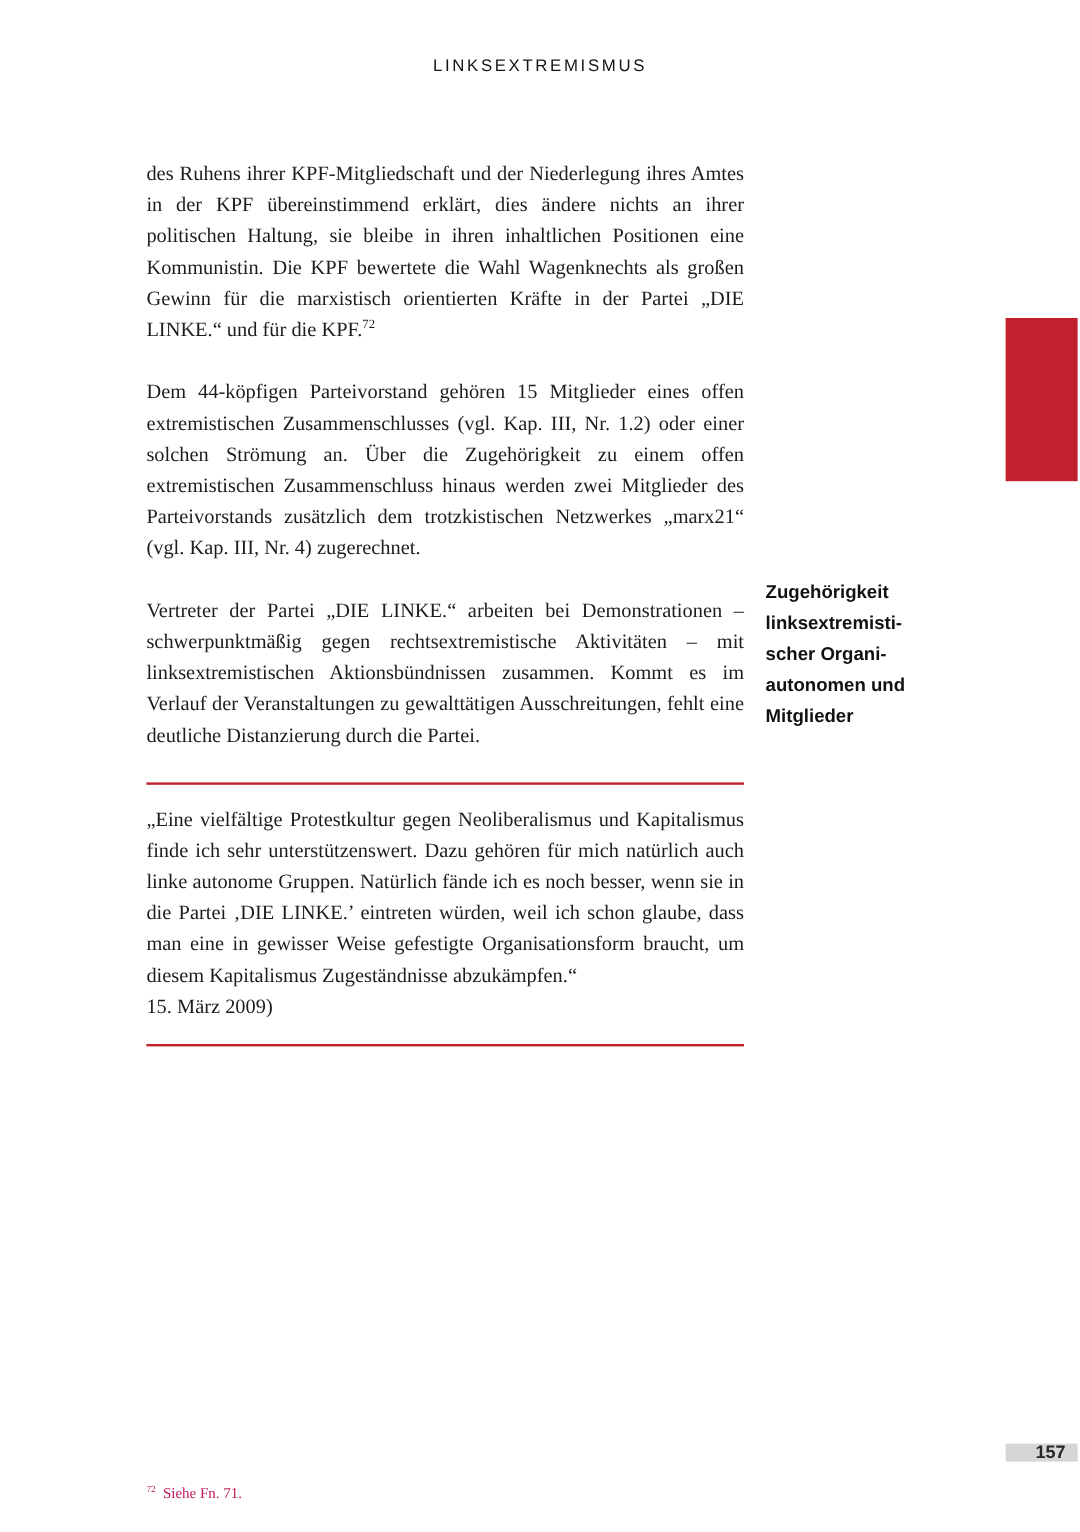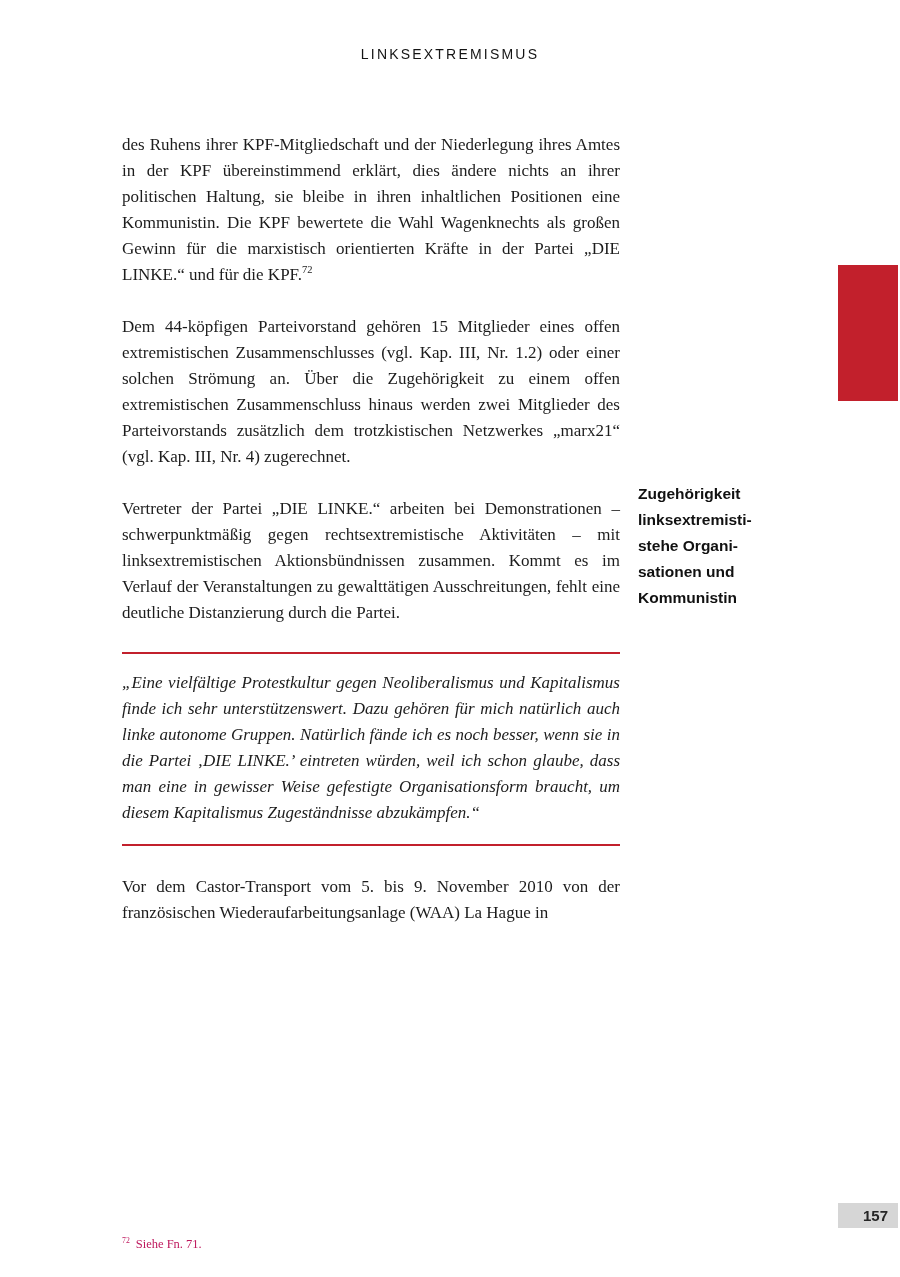--- a/index.html
+++ b/index.html
@@ -47,21 +47,20 @@
   .quote-block{
     margin-top:22px;
     margin-bottom:28px;
   }
   .rule{
     height:2px;
     background:var(--accent-red);
   }
   .quote-inner{
     padding:16px 0 18px 0;
-    font-style:italic;
   }
   .quote-text{margin:0;}
   .quote-source-line1{
     margin:0;
     text-align:justify;
     text-align-last:justify;
   }
   .quote-source-line2{
     margin:0;
     text-align:left;
@@ -81,21 +80,21 @@
     left:122px; top:1236px;
     width:498px;
     font-size:12.5px;
     line-height:16px;
     color:#be185d;
   }
   .footnote sup{margin-right:6px;}
   .page-number-badge{
     position:absolute;
     left:838px; top:1203px;
-    width:60px; height:25px;
+    width:60px; height:15px;
     background:var(--badge-gray);
     font-family:"Liberation Sans", sans-serif;
     font-weight:bold;
     font-size:15px;
     color:#262626;
     display:flex;
     align-items:center;
     justify-content:flex-end;
     padding-right:10px;
   }
@@ -113,33 +112,33 @@
 
   <p class="para">Dem 44-köpfigen Parteivorstand gehören 15 Mitglieder eines offen extremistischen Zusammenschlusses (vgl. Kap. III, Nr. 1.2) oder einer solchen Strömung an. Über die Zugehörigkeit zu einem offen extremistischen Zusammenschluss hinaus werden zwei Mitglieder des Parteivorstands zusätzlich dem trotzkistischen Netzwerkes „marx21“ (vgl. Kap. III, Nr. 4) zugerechnet.</p>
 
   <p class="para">Vertreter der Partei „DIE LINKE.“ arbeiten bei Demonstrationen – schwerpunktmäßig gegen rechtsextremistische Aktivitäten – mit linksextremistischen Aktionsbündnissen zusammen. Kommt es im Verlauf der Veranstaltungen zu gewalttätigen Ausschreitungen, fehlt eine deutliche Distanzierung durch die Partei.</p>
 
 
   <div class="quote-block">
     <div class="rule"></div>
     <div class="quote-inner">
       <p class="quote-text">„Eine vielfältige Protestkultur gegen Neoliberalismus und Kapitalismus finde ich sehr unterstützenswert. Dazu gehören für mich natürlich auch linke autonome Gruppen. Natürlich fände ich es noch besser, wenn sie in die Partei ‚DIE LINKE.’ eintreten würden, weil ich schon glaube, dass man eine in gewisser Weise gefestigte Organisationsform braucht, um diesem Kapitalismus Zugeständnisse abzukämpfen.“</p>
+      <p class="quote-source-line2">15. März 2009)</p>
     </div>
     <div class="rule"></div>
   </div>
 
-  <p class="para">Vor dem Castor-Transport vom 5. bis 9. November 2010 von der französischen Wiederaufarbeitungsanlage (WAA) La Hague in</p>
 
 </div>
 
 <div class="margin-note">
   <div>Zugehörigkeit</div>
   <div>linksextremisti-</div>
-  <div>stehe Organi-</div>
-  <div>sationen und</div>
-  <div>Kommunistin</div>
+  <div>scher Organi-</div>
+  <div>autonomen und</div>
+  <div>Mitglieder</div>
 </div>
 
 <div class="footnote">
   <sup>72</sup><span>Siehe Fn. 71.</span>
 </div>
 
 <div class="page-number-badge">157</div>
 
 </body></html>

